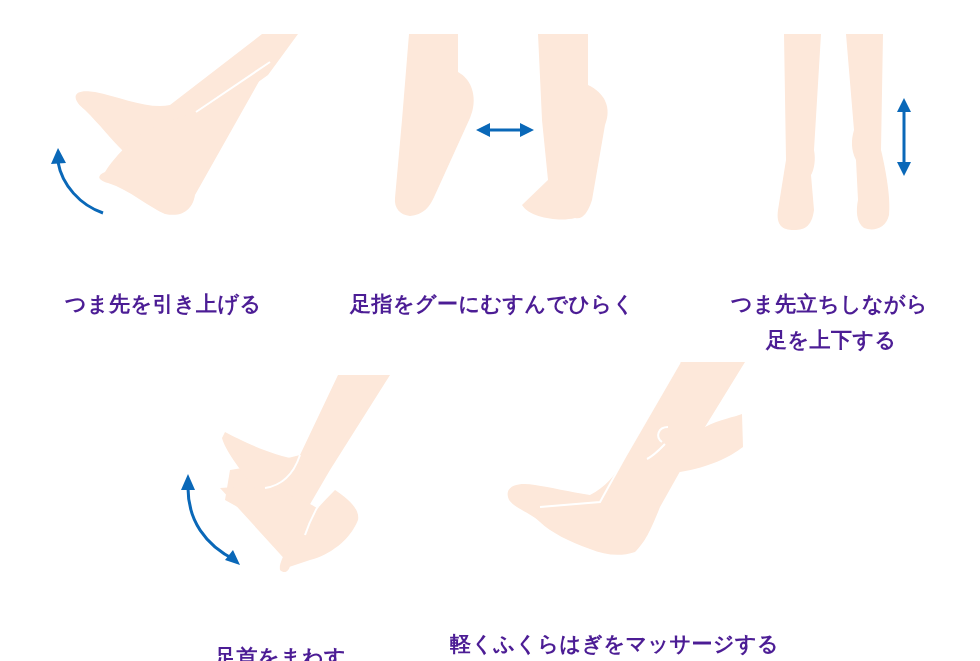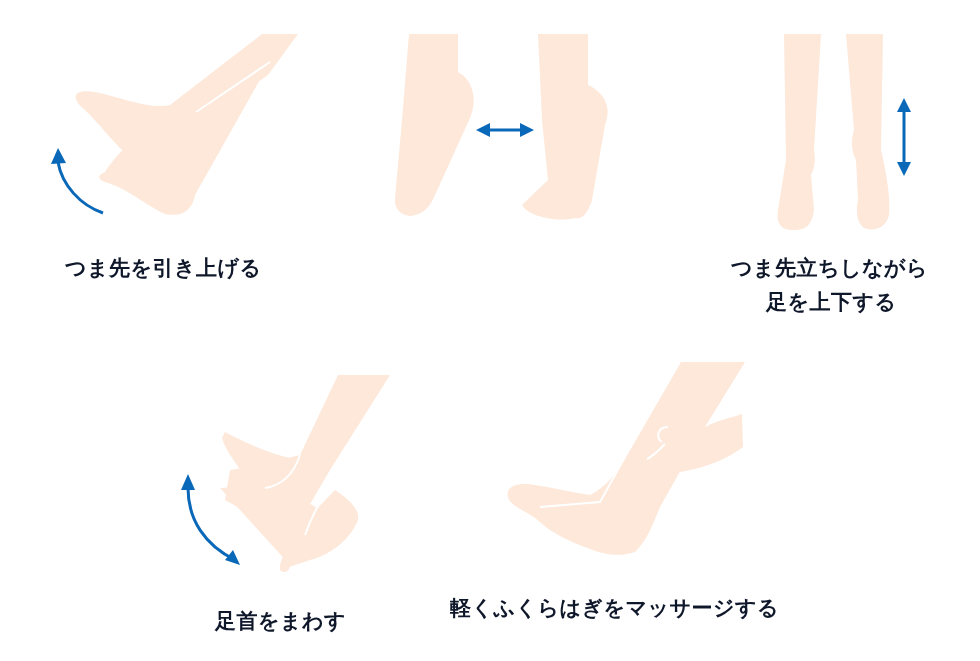--- a/index.html
+++ b/index.html
@@ -1,19 +1,19 @@
 <!DOCTYPE html>
 <html><head>
 <meta charset="utf-8">
 <style>
   html,body{margin:0;padding:0;background:#ffffff;}
   body{width:980px;height:661px;position:relative;overflow:hidden;font-family:"DejaVu Sans","Liberation Sans",sans-serif;}
   .panel{position:absolute;}
   .panel svg{position:absolute;left:0;top:0;}
-  .caption{position:absolute;color:#0f172a;font-size:21px;font-weight:bold;text-align:center;white-space:nowrap;line-height:36px;letter-spacing:0.5px;}
+  .caption{position:absolute;color:#4c1d95;font-size:21px;font-weight:bold;text-align:center;white-space:nowrap;line-height:36px;letter-spacing:0.5px;margin-top:36px;}
 </style>
 </head>
 <body>
 
 <div class="panel" style="left:0;top:0;width:330px;height:300px;">
   <svg width="330" height="300">
     <path d="M298,34 L262,34 L170,105 C150,110 120,97 95,92 C70,88 72,100 85,110 C100,125 112,140 122,150 C128,160 140,163 150,158 L205,120 L268,75 Z" fill="#fde8da"></path>
     <path d="M268,60 L196,112 C180,120 140,120 105,172 C96,176 98,180 108,183 C130,190 150,208 165,214 C185,218 193,207 195,195 L270,62 Z" fill="#fde8da"></path>
     <path d="M270,62 L196,112" stroke="#ffffff" stroke-width="2" fill="none"></path>
   </svg>
@@ -27,34 +27,35 @@
 <div class="panel" style="left:330px;top:0;width:350px;height:300px;">
   <svg width="350" height="300">
     <path d="M79,34 L128,34 L128,72 C143,80 148,100 140,118 L105,195 C100,207 93,215 80,216 C70,215 64,208 65,198 L72,120 Z" fill="#fde8da"></path>
     <path d="M208,34 L258,34 L258,85 C275,93 282,108 275,125 L262,200 C258,212 253,220 245,218 C230,222 200,218 192,205 L218,180 L212,120 Z" fill="#fde8da"></path>
   </svg>
   <svg width="350" height="300">
     <line x1="155" y1="130" x2="195" y2="130" stroke="#0a68b8" stroke-width="3"></line>
     <polygon points="146,130 160,123 160,137" fill="#0a68b8"></polygon>
     <polygon points="204,130 190,123 190,137" fill="#0a68b8"></polygon>
   </svg>
+  <div class="caption" style="left:20px;top:250px;">足指をグーにむすんでひらく</div>
 </div>
 
 <div class="panel" style="left:696px;top:0;width:300px;height:330px;">
   <svg width="300" height="330">
     <path d="M88,34 L125,34 L118,150 C120,160 118,170 115,175 L118,210 C116,225 110,230 98,230 C86,230 80,225 82,210 L90,160 Z" fill="#fde8da"></path>
     <path d="M150,34 L187,34 L185,150 C190,170 195,200 193,215 C190,228 178,232 168,228 C160,222 160,210 162,200 L160,160 C155,150 155,140 158,130 Z" fill="#fde8da"></path>
   </svg>
   <svg width="300" height="330">
     <line x1="208" y1="108" x2="208" y2="168" stroke="#0a68b8" stroke-width="3"></line>
     <polygon points="208,98 201,112 215,112" fill="#0a68b8"></polygon>
     <polygon points="208,176 201,162 215,162" fill="#0a68b8"></polygon>
   </svg>
   <div class="caption" style="left:35px;top:250px;">つま先立ちしながら</div>
-  <div class="caption" style="left:70px;top:286px;font-family:Liberation Mono, monospace;">足を上下する</div>
+  <div class="caption" style="left:70px;top:286px;">足を上下する</div>
 </div>
 
 <div class="panel" style="left:160px;top:360px;width:280px;height:300px;">
   <svg width="280" height="300">
     <path d="M178,15 L230,15 L170,110 L135,170 C125,180 115,175 110,165 L65,140 L70,110 L100,105 L140,95 Z" fill="#fde8da"></path>
     <path d="M65,72 C80,80 110,95 140,100 L125,130 C110,132 100,130 95,128 C80,110 65,90 62,78 Z" fill="#fde8da"></path>
     <path d="M60,128 C90,125 130,130 160,150 C175,165 150,185 130,185 L120,210 C125,215 130,210 130,205" fill="#fde8da"></path>
     <path d="M120,210 C118,200 135,170 175,130 C190,140 200,150 198,160 C190,180 170,195 150,200 Z" fill="#fde8da"></path>
     <path d="M140,95 C135,110 125,125 105,128" stroke="#ffffff" stroke-width="2" fill="none"></path>
     <path d="M170,128 C160,140 150,160 145,175" stroke="#ffffff" stroke-width="2" fill="none"></path>

